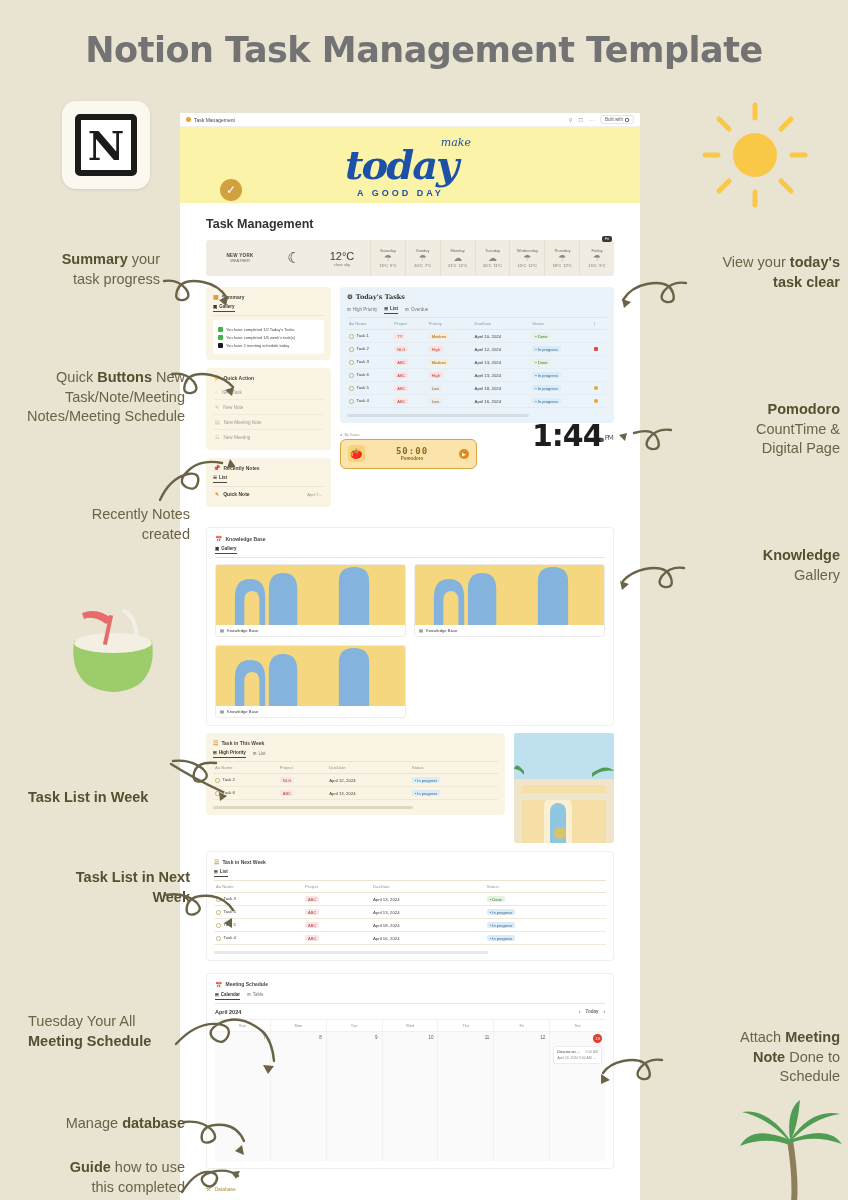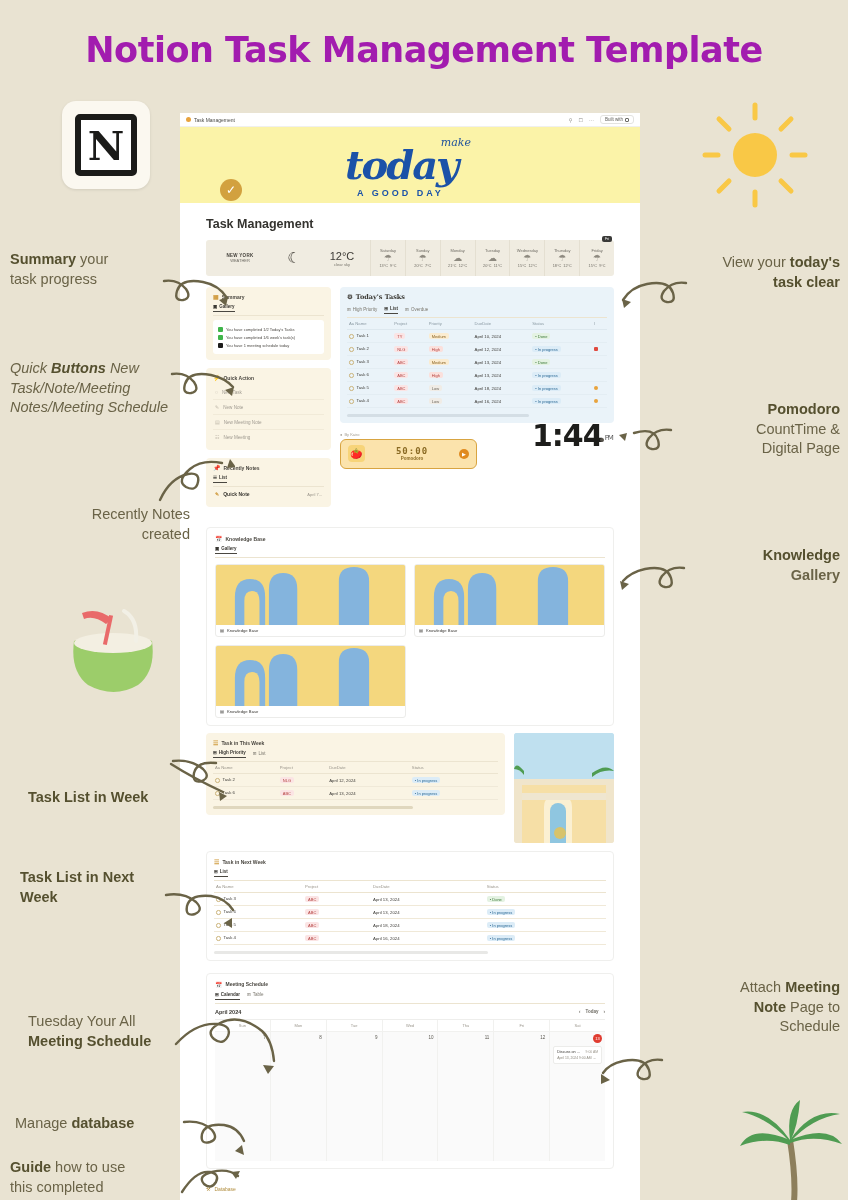--- a/index.html
+++ b/index.html
@@ -8,21 +8,21 @@
     background: #e9e3d2;
     font-family: "Liberation Sans", sans-serif;
     overflow: hidden;
     position: relative;
   }
   
   .page-title {
     position:absolute; top:30px; left:0; width:848px;
     text-align:center;
     font-size:35px; font-weight:bold; letter-spacing:-0.5px;
-    color:#a21caf;
+    color:#737373;
     font-family:"DejaVu Sans", sans-serif;
   }
 
   
   .notion-shell {
     position:absolute; left:180px; top:113px;
     width:460px; height:1105px;
     background:#ffffff;
     overflow:hidden;
   }
@@ -199,21 +199,21 @@
   .ms-ev-t{ font-size:3.8px; color:#3c3a36; display:flex;}
   .ms-ev-time{ margin-left:auto; color:#9b968c; font-size:3.4px;}
   .ms-ev-d{ font-size:3.4px; color:#8d897f; margin-top:2px;}
 
   .bottom-links{ margin-top:14px; padding-bottom:12px;}
   .bl{ display:flex; align-items:center; gap:4px; font-size:5px; color:#b08c3c; padding:3px 0;}
 
   
   .anno{ position:absolute; color:#6a6347; font-size:14.5px; line-height:1.35; }
   .anno b{ color:#55502f; }
-  .anno.r{ text-align:left; }
+  .anno.r{ text-align:right; }
   .anno.l{ text-align:left; }
   .anno.c{ text-align:right; }
   .swirl{ position:absolute; pointer-events:none; }
 
   
   .notion-logo{
     position:absolute; left:62px; top:101px; width:88px; height:88px;
     background:#fbf8f0; border-radius:14px;
     display:flex; align-items:center; justify-content:center;
     box-shadow:0 1px 3px rgba(0,0,0,.10);
@@ -775,21 +775,21 @@
 
 <div class="anno r" style="left:10px; top:250px; width:150px;">
   <b>Summary</b><span> your</span><br>
   <span>task progress</span>
 </div>
 <svg class="swirl" style="left:160px; top:275px;" width="70" height="40">
   <path d="M4 6 q14 -2 22 8 q6 9 -3 11 q-9 1 -6 -9 q4 -13 26 -9 q16 3 24 16" stroke="#6a6347" stroke-width="2.4" fill="none" stroke-linecap="round"></path>
   <path d="M66 31 l2 -9 l-9 3z" fill="#6a6347"></path>
 </svg>
 
-<div class="anno r" style="left:10px; top:359px; width:175px;font-style:italic;">
+<div class="anno r" style="left:10px; top:368px; width:175px;">
   <span>Quick </span><b>Buttons</b><span> New</span><br>
   <span>Task/Note/Meeting</span><br>
   <span>Notes/Meeting Schedule</span>
 </div>
 <svg class="swirl" style="left:168px; top:370px;" width="70" height="35">
   <path d="M4 4 q14 -2 22 8 q6 9 -3 11 q-9 1 -6 -9 q4 -13 26 -9 q14 3 22 12" stroke="#6a6347" stroke-width="2.4" fill="none" stroke-linecap="round"></path>
   <path d="M64 26 l2 -9 l-9 3z" fill="#6a6347"></path>
 </svg>
 
 <div class="anno c" style="left:15px; top:505px; width:175px;">
@@ -813,21 +813,21 @@
 <div class="anno c" style="left:655px; top:400px; width:185px;">
   <b>Pomodoro</b><br>
   <span>CountTime &amp;</span><br>
   <span>Digital Page</span>
 </div>
 <svg class="swirl" style="left:615px; top:425px;" width="60" height="35">
   <path d="M56 5 q-14 -2 -22 8 q-6 9 3 11 q9 1 6 -9 q-4 -13 -24 -7" stroke="#6a6347" stroke-width="2.4" fill="none" stroke-linecap="round"></path>
   <path d="M12 8 l-8 2 l6 6z" fill="#6a6347"></path>
 </svg>
 
-<div class="anno c" style="left:660px; top:546px; width:180px;font-weight:bold;">
+<div class="anno c" style="left:660px; top:546px; width:180px;">
   <b>Knowledge</b><br>
   <span>Gallery</span>
 </div>
 <svg class="swirl" style="left:618px; top:558px;" width="70" height="40">
   <path d="M66 10 q-14 -2 -22 8 q-6 9 3 11 q9 1 6 -9 q-4 -13 -26 -9 q-14 3 -22 12" stroke="#6a6347" stroke-width="2.4" fill="none" stroke-linecap="round"></path>
   <path d="M4 32 l-2 -9 l9 3z" fill="#6a6347"></path>
 </svg>
 
 <div class="anno l" style="left:28px; top:780px; width:180px;margin-top:8px;">
   <b>Task List in Week</b>
@@ -849,23 +849,23 @@
 
 <div class="anno l" style="left:28px; top:1012px; width:180px;">
   <span>Tuesday Your All</span><br>
   <b>Meeting Schedule</b>
 </div>
 <svg class="swirl" style="left:170px; top:1018px;" width="115" height="60">
   <path d="M6 26 q20 -22 42 -20 q14 2 10 12 q-5 10 -14 3 q-9 -8 6 -16 q20 -10 42 8 q10 9 12 30" stroke="#6a6347" stroke-width="2.4" fill="none" stroke-linecap="round"></path>
   <path d="M98 56 l6 -8 l-11 -1z" fill="#6a6347"></path>
 </svg>
 
-<div class="anno c" style="left:655px; top:978px; width:185px;">
+<div class="anno c" style="left:655px; top:1028px; width:185px;">
   <span>Attach </span><b>Meeting</b><br>
-  <b>Note</b><span> Page to</span><br>
+  <b>Note</b><span> Done to</span><br>
   <span>Schedule</span>
 </div>
 <svg class="swirl" style="left:598px; top:1052px;" width="68" height="38">
   <path d="M64 8 q-14 -2 -22 8 q-6 9 3 11 q9 1 6 -9 q-4 -13 -26 -9 q-14 3 -20 12" stroke="#6a6347" stroke-width="2.4" fill="none" stroke-linecap="round"></path>
   <path d="M3 22 l0 10 l9 -4z" fill="#6a6347"></path>
 </svg>
 
 <div class="anno r" style="left:15px; top:1114px; width:170px;">
   <span>Manage </span><b>database</b>
 </div>

